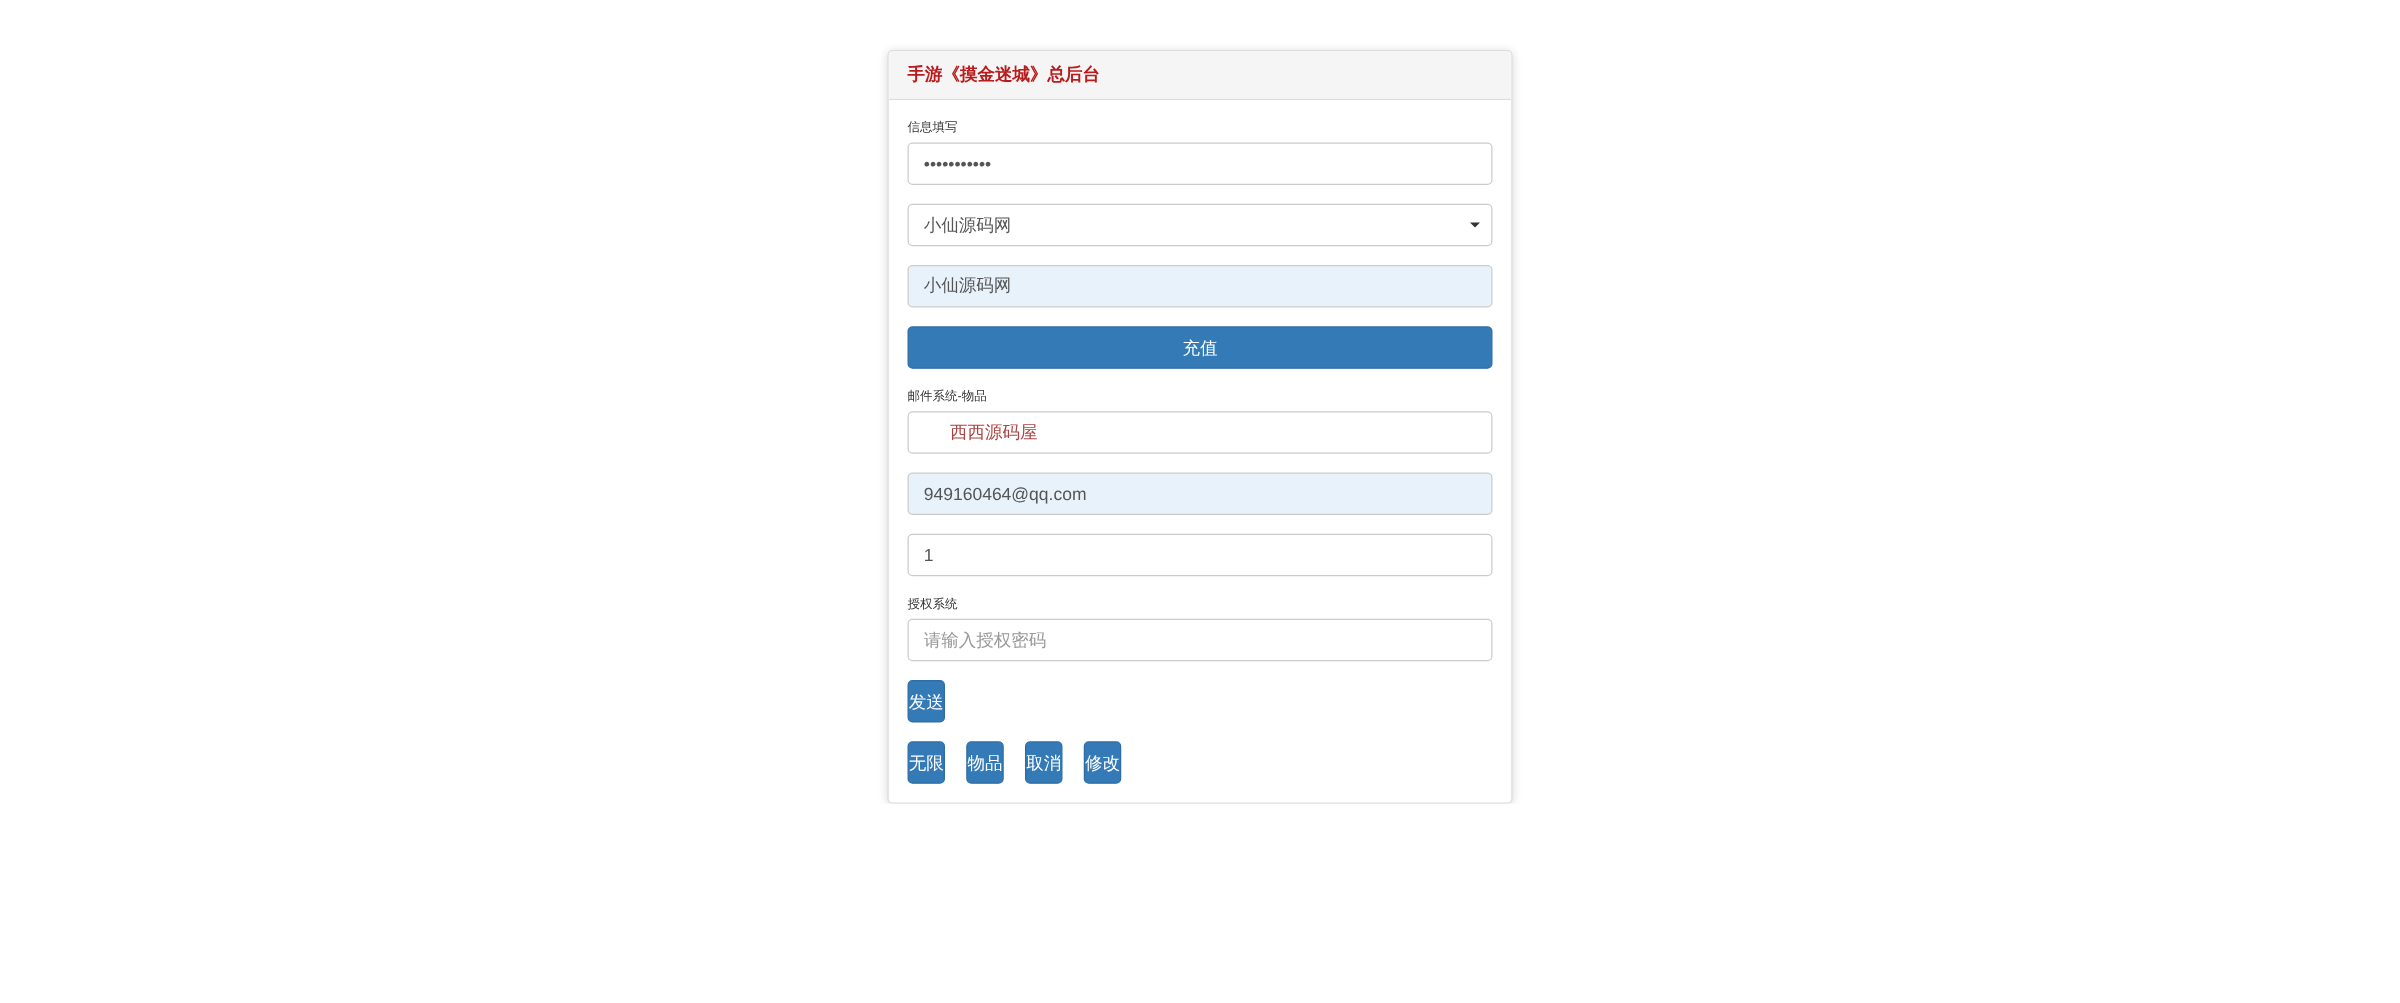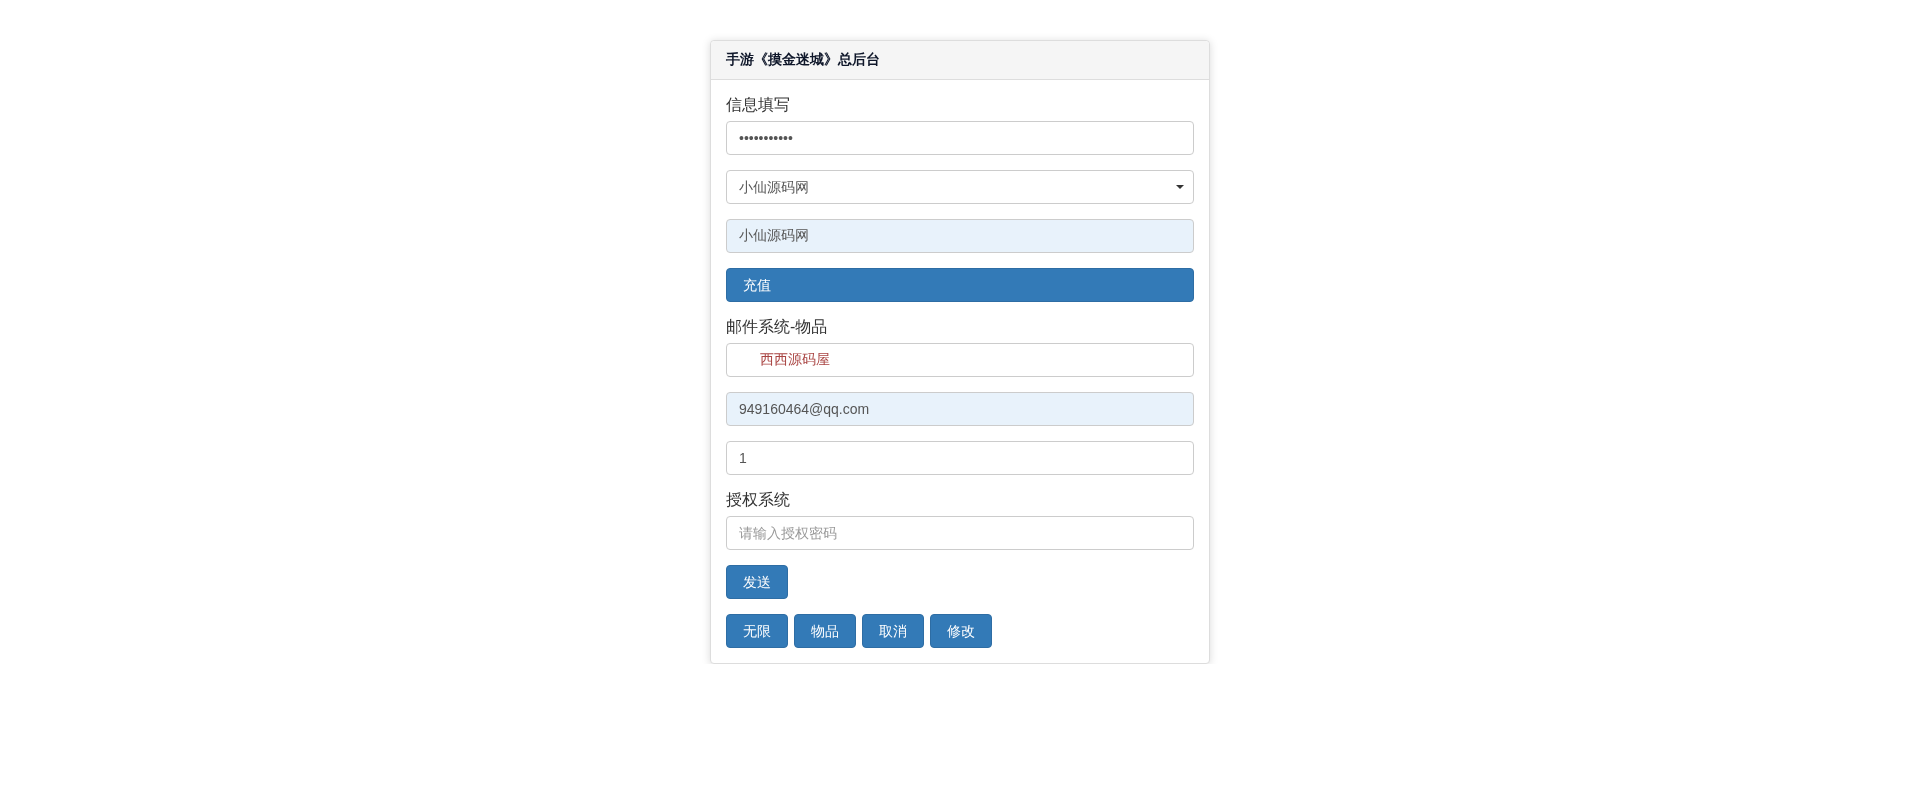--- a/index.html
+++ b/index.html
@@ -26,30 +26,30 @@
     .panel-header {
       background: #f5f5f5;
       border-bottom: 1px solid #ddd;
       padding: 10px 15px;
       border-top-left-radius: 4px;
       border-top-right-radius: 4px;
     }
     .panel-title {
       font-size: 14px;
       font-weight: bold;
-      color: #0f172a;
+      color: #b91c1c;
     }
     .panel-body {
       padding: 15px;
     }
     .form-group {
       margin-bottom: 15px;
     }
     .section-label {
-      font-size: 16px;
+      font-size: 10px;
       color: #333;
       margin-bottom: 5px;
       display: block;
     }
     .form-control {
       display: block;
       width: 100%;
       height: 34px;
       padding: 6px 12px;
       font-size: 14px;
@@ -81,42 +81,42 @@
       border-right: 4px solid transparent;
     }
     .caret-down {
       border-top: 4px solid #333;
     }
     .caret-up {
       border-bottom: 4px solid #333;
     }
     .btn {
       display: inline-block;
-      padding: 6px 16px;
+      padding: 6px 0;
       font-size: 14px;
       font-weight: normal;
       line-height: 1.42857143;
-      text-align: left;
+      text-align: center;
       vertical-align: middle;
       cursor: pointer;
       border: 1px solid transparent;
       border-radius: 4px;
     }
     .btn-primary {
       color: #fff;
       background-color: #337ab7;
       border-color: #2e6da4;
     }
     .btn-block {
       display: block;
       width: 100%;
     }
     .btn-row {
       display: flex;
-      gap: 6px;
+      gap: 17px;
     }
     .input-red {
       color: #a94442;
       padding-left: 33px;
     }
     .form-control::placeholder {
       color: #999;
     }
   </style>
 </head>

